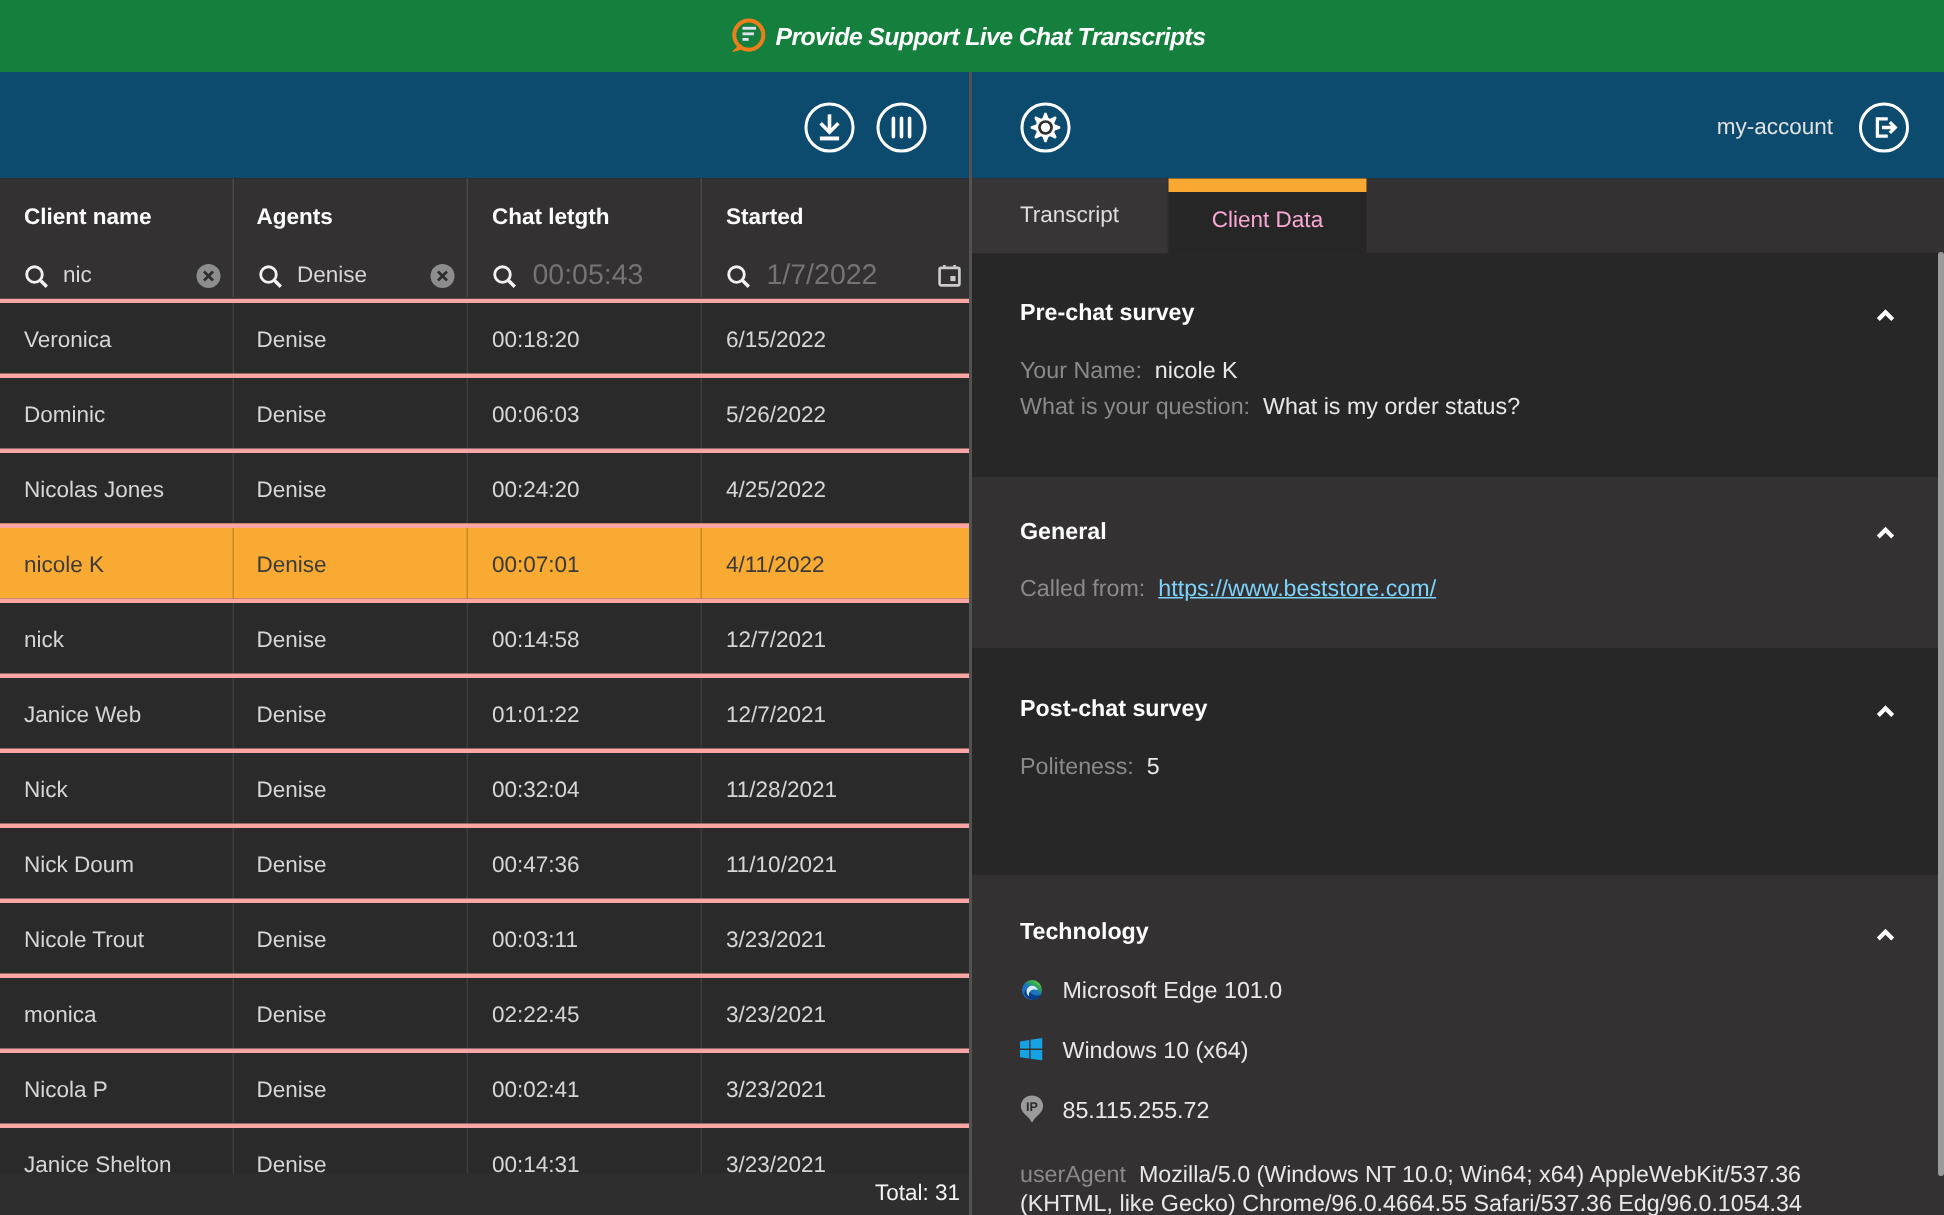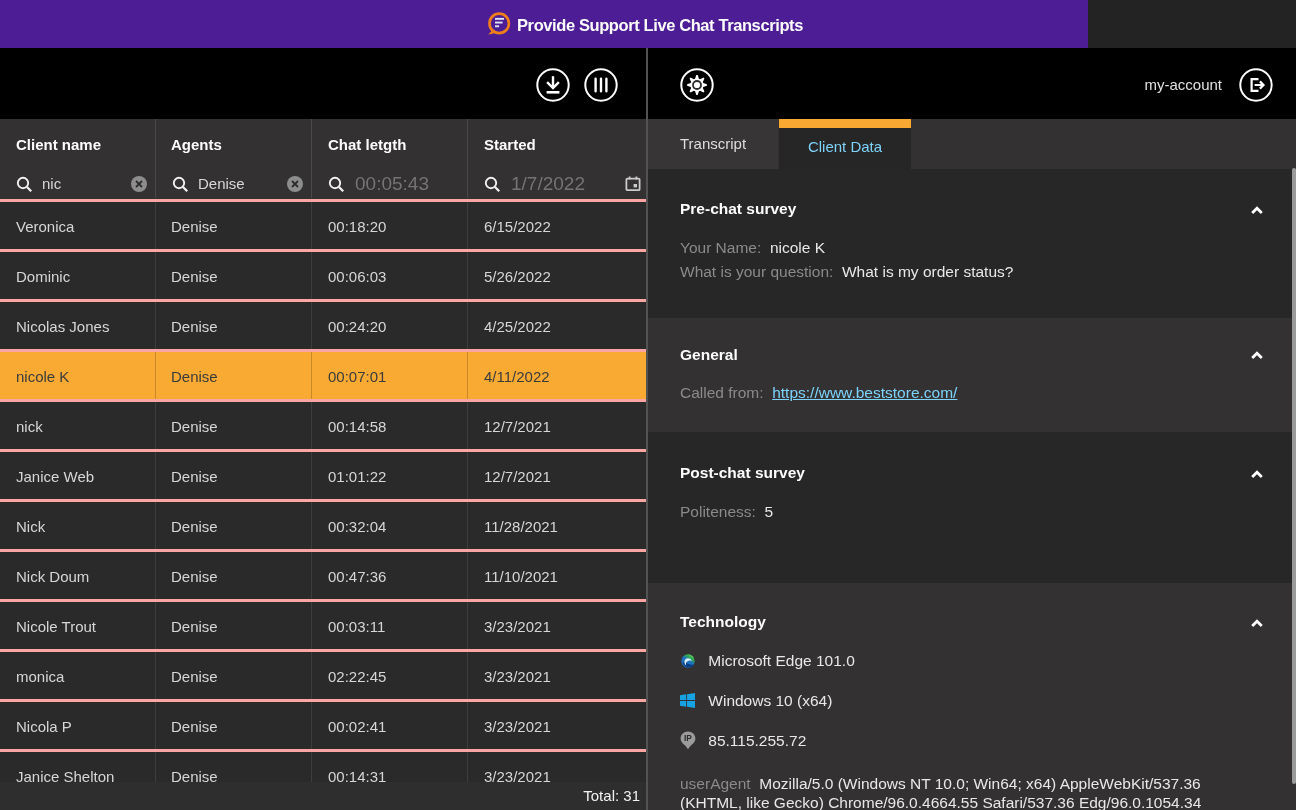--- a/index.html
+++ b/index.html
@@ -1,27 +1,27 @@
 <!DOCTYPE html>
 <html><head>
 <meta charset="utf-8">
 <style>
   * { margin:0; padding:0; box-sizing:border-box; }
   html,body { width:1296px; height:810px; overflow:hidden; }
   body { font-family:"Liberation Sans", sans-serif; background:#242323; position:relative; }
   .abs { position:absolute; }
 
   
-  #topbar { left:0; top:0; width:1088px; height:48px; background:#4c1d95; }
+  #topbar { left:0; top:0; width:1296px; height:48px; background:#15803d;font-style:italic; }
   #topbar .title { position:absolute; left:517px; top:0; height:48px; line-height:50px;
       font-size:16.5px; font-weight:bold; color:#fdfdfd; letter-spacing:-0.4px; }
   #logo { position:absolute; left:486px; top:11px; }
 
   
-  #toolbar { left:0; top:48px; width:1296px; height:71px; background:#000000; }
+  #toolbar { left:0; top:48px; width:1296px; height:71px; background:#0c4a6e; }
   .cbtn { position:absolute; width:38px; height:38px; top:18px; }
 
   
   #lpanel { left:0; top:119px; width:646px; height:691px; background:#2b2a2a; }
   .vsep { position:absolute; top:0; width:1px; background:#4b4a4a; }
   #thead { position:absolute; left:0; top:0; width:646px; height:80px; background:#333131; }
   #thead .hcell { position:absolute; top:17px; font-size:15px; font-weight:bold; color:#fdfdfd; line-height:17px; }
   .frow { position:absolute; top:56px; height:20px; }
   .ftext { font-size:15px; color:#d7d7d7; }
   .fph   { font-size:19px; color:#757474; }
@@ -33,21 +33,21 @@
   .trow.hl { background:#f9aa33; color:#3c3b3b; }
   .rowsep { position:absolute; top:0; bottom:0; width:1px; background:#3e3d3d; }
   .trow.hl .rowsep { background:rgba(60,40,0,.25); }
   #tfoot { position:absolute; left:0; top:663px; width:646px; height:28px; background:#2f2e2e;
       font-size:15px; color:#f2f2f2; text-align:right; line-height:27px; padding-right:6px; }
 
   
   #tabs { left:648px; top:119px; width:648px; height:50px; background:#333131; }
   .tab { position:absolute; top:0; height:50px; text-align:center; font-size:15px; color:#dedede; }
   #tab1 { left:0; width:130px; background:#373535; line-height:50px; }
-  #tab2 { left:131px; width:132px; background:#272626; border-top:9px solid #f9a831; line-height:37px; color:#7dd3fc; }
+  #tab2 { left:131px; width:132px; background:#272626; border-top:9px solid #f9a831; line-height:37px; color:#f9a8d4; }
 
   .sec { position:absolute; left:648px; width:648px; padding:0 32px; }
   .sec h3 { font-size:15.5px; font-weight:bold; color:#fdfdfd; line-height:24px; }
   .sec .chev { position:absolute; right:32px; }
   .kv { font-size:15.5px; color:#e8e8e8; line-height:24px; }
   .kv .lbl { color:#8b8a8a; }
   #sec1 { top:169px; height:149px; background:#282727; }
   #sec2 { top:318px; height:114px; background:#333131; }
   #sec3 { top:432px; height:151px; background:#282727; }
   #sec4 { top:583px; height:227px; background:#333131; }

